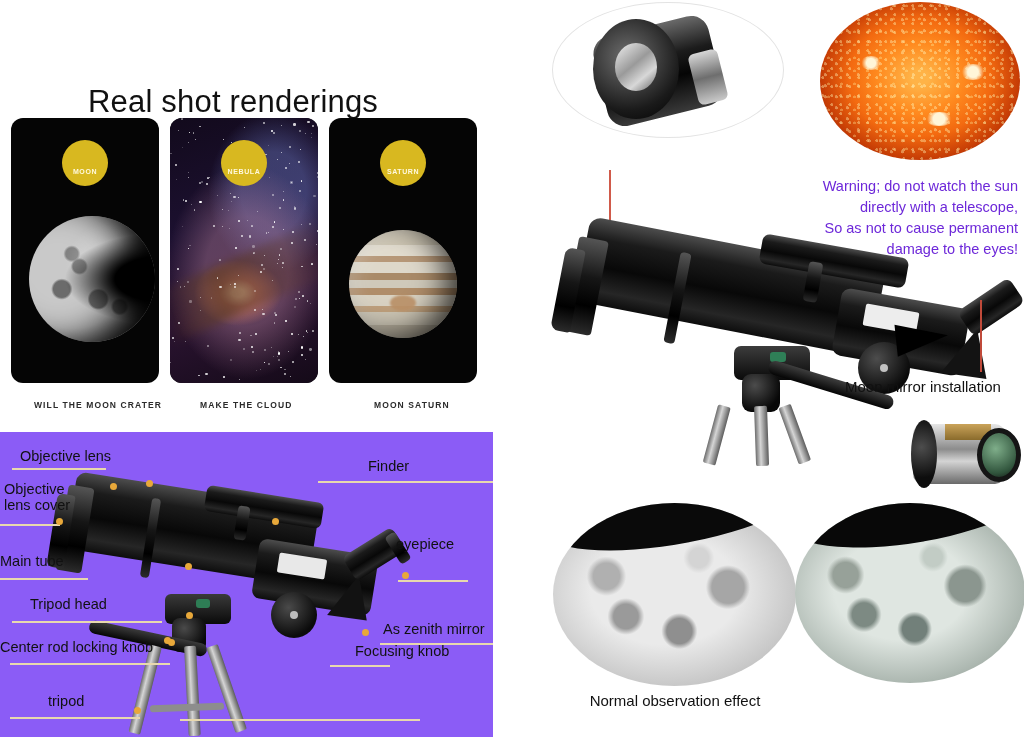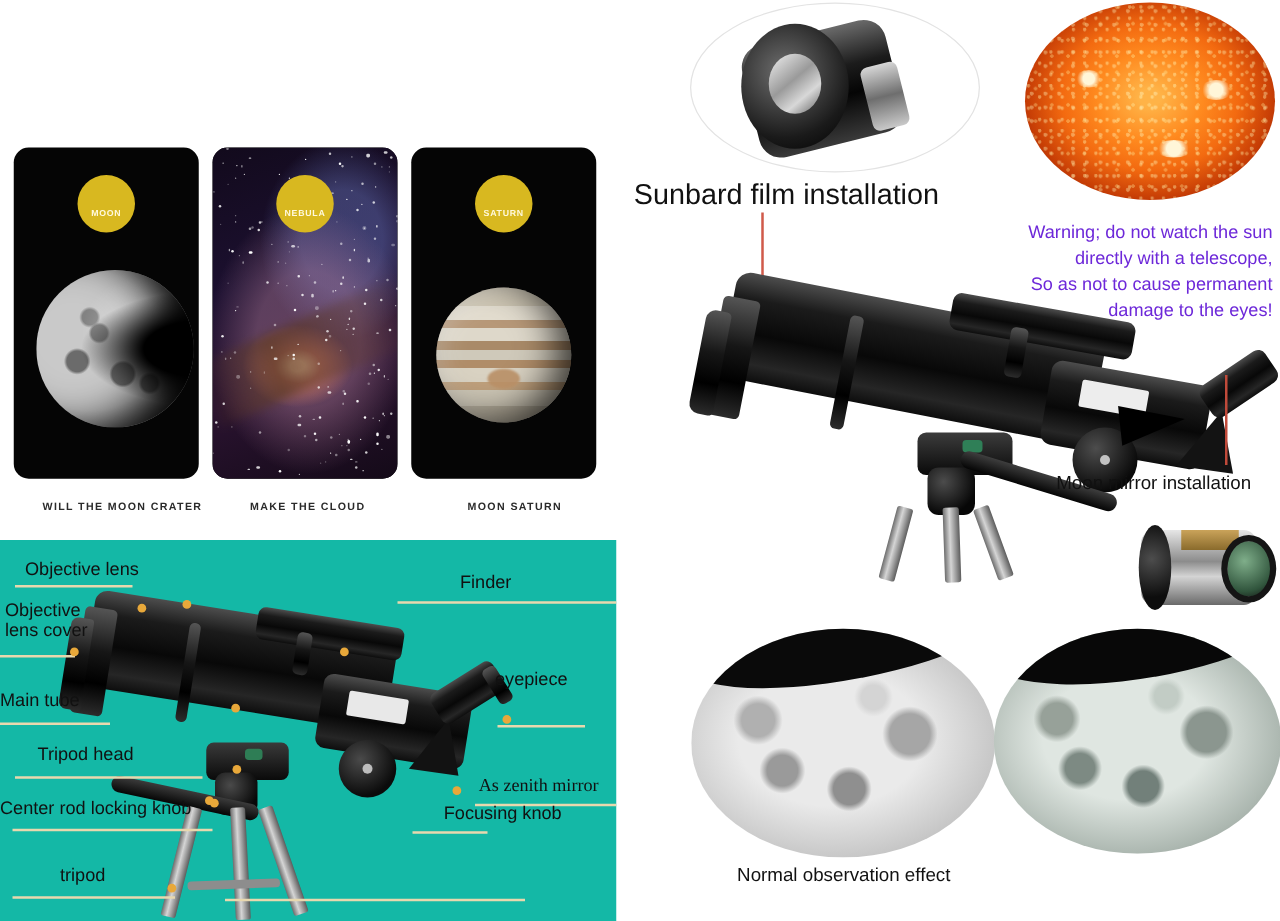--- a/index.html
+++ b/index.html
@@ -118,21 +118,21 @@
     font-size: 8.5px; font-weight: bold; color: #2b2b2b;
     letter-spacing: 1.1px; white-space: pre;
   }
   #shot-caption-0 { left: 34px; }
   #shot-caption-1 { left: 200px; }
   #shot-caption-2 { left: 374px; }
 
   
   #section-parts {
     left: 0; top: 432px; width: 493px; height: 305px;
-    background: #14b8a6;
+    background: #8b5cf6;
   }
   .part-label {
     position: absolute; font-size: 14.5px; color: #111; white-space: pre;
   }
   #part-line-wrap { position: absolute; inset: 0; }
 
   
   .scope-tube {
     position: absolute; border-radius: 9px;
     background: linear-gradient(180deg,#4d4d4d 0%, #1b1b1b 24%, #080808 56%, #262626 84%, #0d0d0d 100%);
@@ -223,20 +223,21 @@
   #caption-normal  { left: 560px; top: 690px; width: 230px; }
   #caption-filtered{ left: 845px; top: 683px; width: 160px; }
 </style>
 </head>
 <body>
 
 <div id="page">
 
   <div class="abs" id="section-renderings">
 
+    <div class="abs txt" id="renderings-title">Real shot renderings</div>
 
     <div class="shot-card" id="shot-card-0">
       <div class="moon-body"></div>
       <div class="badge">
         <span>MOON</span>
       </div>
     </div>
 
     <div class="shot-card" id="shot-card-1">
       <div class="nebula-bg">
@@ -524,35 +525,34 @@
     <div class="part-label" style="left:20px;  top:16px;">Objective lens</div>
     <div class="part-label" style="left:4px;   top:49px;">Objective
 lens cover</div>
     <div class="part-label" style="left:0px;   top:121px;">Main tube</div>
     <div class="part-label" style="left:30px;  top:164px;">Tripod head</div>
     <div class="part-label" style="left:0px;   top:207px;">Center rod locking knob</div>
     <div class="part-label" style="left:48px;  top:261px;">tripod</div>
 
     <div class="part-label" style="left:368px; top:26px;">Finder</div>
     <div class="part-label" style="left:396px; top:104px;">eyepiece</div>
-    <div class="part-label" style="left:383px; top:189px;font-family:Liberation Serif, serif;">As zenith mirror</div>
+    <div class="part-label" style="left:383px; top:189px;">As zenith mirror</div>
     <div class="part-label" style="left:355px; top:211px;">Focusing knob</div>
   </div>
 
   <div class="abs" id="sun-filter-photo">
     <div class="eyepiece-barrel" style="left:46px; top:22px; width:118px; height:92px; transform:rotate(-14deg); border-radius:18px;"></div>
     <div class="abs" style="left:40px; top:16px; width:86px; height:100px; border-radius:50%;
                 background:radial-gradient(circle at 40% 38%, #6f6f6f, #1a1a1a 66%, #000 100%);"></div>
     <div class="abs" style="left:62px; top:40px; width:42px; height:48px; border-radius:50%;
                 background:linear-gradient(140deg,#f2f2f2,#9a9a9a 45%,#d8d8d8 70%,#5e5e5e);"></div>
     <div class="abs" style="left:140px; top:48px; width:30px; height:52px; border-radius:6px;
                 background:linear-gradient(180deg,#d6d6d6,#6e6e6e 50%,#c9c9c9);transform:rotate(-14deg);"></div>
   </div>
 
-  <div class="abs txt" id="sunfilm-title">Sunbard film installation</div>
   <div id="sunfilm-pointer"></div>
 
   <div class="abs" id="sun-photo">
     <div class="sun-gran"></div>
     <div class="sun-flare" style="left:40px; top:54px; width:22px; height:14px;"></div>
     <div class="sun-flare" style="left:140px; top:62px; width:26px; height:16px;"></div>
     <div class="sun-flare" style="left:104px; top:110px; width:30px; height:14px;"></div>
   </div>
 
   <div class="abs txt" id="warning-text">Warning; do not watch the sun

